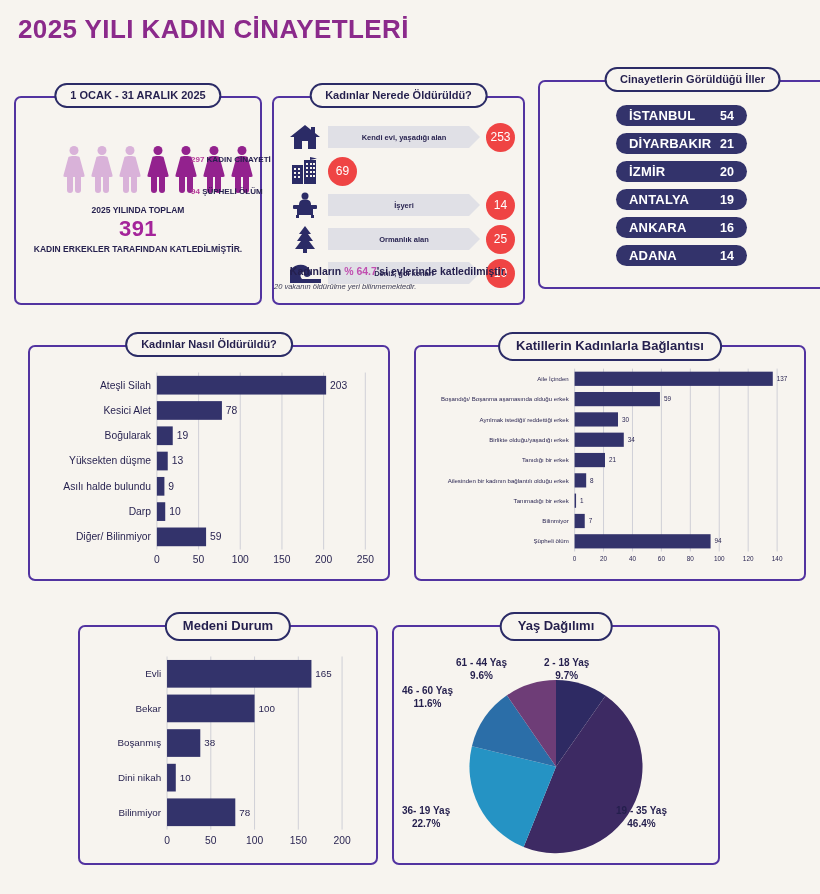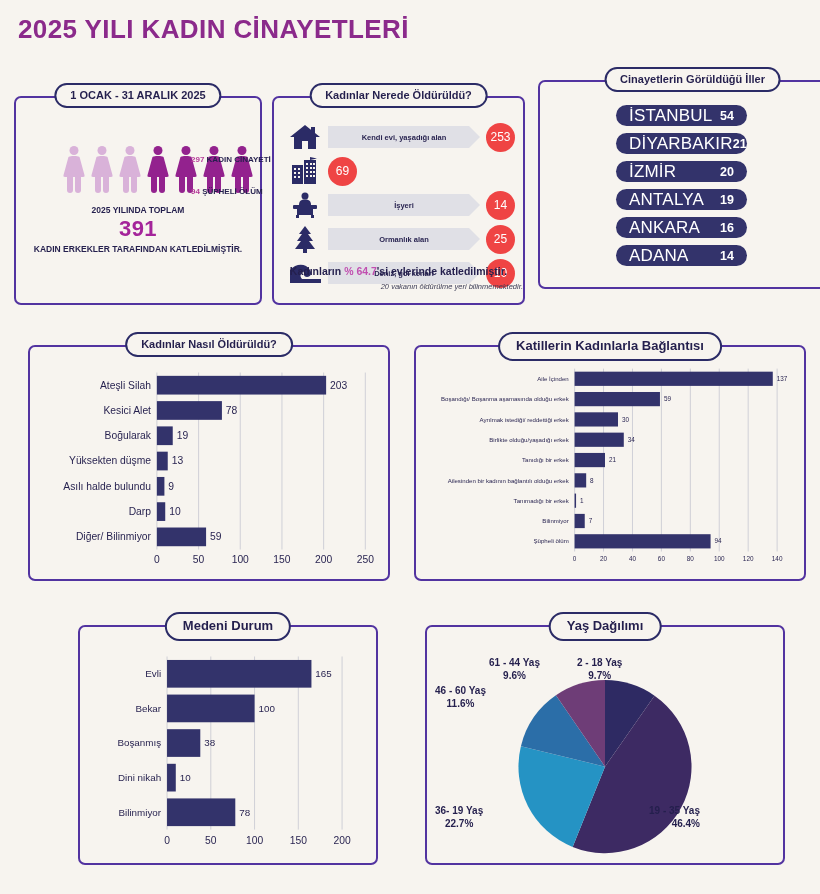--- a/index.html
+++ b/index.html
@@ -76,36 +76,36 @@
     clip-path:polygon(0 0, calc(100% - 11px) 0, 100% 50%, calc(100% - 11px) 100%, 0 100%);
     font-size:7.5px;font-weight:bold;color:#241f4d;
     margin-right:6px;
   }
   .where-count{
     width:29px;height:29px;border-radius:50%;background:#ef4444;color:#fff;
     display:flex;align-items:center;justify-content:center;font-size:12px;font-weight:normal;flex:0 0 29px;
   }
   #where-note1{position:absolute;left:0;right:0;bottom:26px;text-align:center;font-size:10.5px;font-weight:bold;color:#241f4d;}
   #where-note1 .pct{color:#c14fb0;}
-  #where-note2{position:absolute;left:0;right:0;bottom:12px;text-align:right;font-size:7.5px;font-style:italic;color:#3b3b55;}
+  #where-note2{position:absolute;left:0;right:0;bottom:12px;text-align:left;font-size:7.5px;font-style:italic;color:#3b3b55;}
 
   
   #card-cities{left:538px;top:80px;width:309px;height:209px;}
   .city-pill{
     position:absolute;left:76px;width:131px;height:21px;background:#33336b;border-radius:11px;
     display:flex;align-items:center;justify-content:space-between;padding:0 13px 0 13px;box-sizing:border-box;
   }
-  .city-name{color:#fff;font-size:17px;font-weight:normal;letter-spacing:.2px;}
+  .city-name{color:#fff;font-size:13px;font-weight:bold;letter-spacing:.2px;}
   .city-val{color:#fff;font-size:12.5px;font-weight:bold;}
 
   
   #card-how{left:28px;top:345px;width:362px;height:236px;}
   #card-rel{left:414px;top:345px;width:392px;height:236px;}
   #card-marital{left:78px;top:625px;width:300px;height:240px;}
-  #card-age{left:425px;top:625px;width:360px;height:240px;}
+  #card-age{left:392px;top:625px;width:328px;height:240px;}
 
   .chart{position:absolute;left:0;top:0;width:100%;height:100%;}
 
   
   svg text{font-family:"Liberation Sans", sans-serif;fill:#241f4d;}
   .bar{fill:#33336b;}
   .grid{stroke:#cfcfd6;stroke-width:1;}
 
   
   .pie-label{position:absolute;font-size:10px;font-weight:bold;color:#241f4d;text-align:center;line-height:1.25;white-space:nowrap;}
@@ -416,19 +416,19 @@
   <div class="card" id="card-age">
     <div class="card-title big">Yaş Dağılımı</div>
     <svg class="chart" id="svg-age" viewBox="0 0 312 240">
         <path d="M 156 142 L 156 54 A 88 88 0 0 1 206.374027052324 69.8442143793602 Z" fill="#2e2a63"></path>
         <path d="M 156 142 L 206.374027052324 69.8442143793602 A 88 88 0 0 1 123.09158989507354 223.6151734934502 Z" fill="#3d2a63"></path>
         <path d="M 156 142 L 123.09158989507354 223.6151734934502 A 88 88 0 0 1 70.4964075035087 121.18808826191218 Z" fill="#2593c4"></path>
         <path d="M 156 142 L 70.4964075035087 121.18808826191218 A 88 88 0 0 1 106.0803324768455 69.52913140869833 Z" fill="#2b6ea8"></path>
         <path d="M 156 142 L 106.0803324768455 69.52913140869833 A 88 88 0 0 1 156.00000000000006 54 Z" fill="#6e3d77"></path>
       </svg>
     <div class="pie-label" id="pl-0" style="left: 150px; top: 30px;"><span>2 - 18 Yaş</span><br><span>9.7%</span></div>
-    <div class="pie-label" id="pl-1" style="left: 222px; top: 178px; text-align: right;"><span>19 - 35 Yaş</span><br><span>46.4%</span></div>
+    <div class="pie-label" id="pl-1" style="left: 222px; top: 178px;"><span>19 - 35 Yaş</span><br><span>46.4%</span></div>
     <div class="pie-label" id="pl-2" style="left: 8px; top: 178px;"><span>36- 19 Yaş</span><br><span>22.7%</span></div>
     <div class="pie-label" id="pl-3" style="left: 8px; top: 58px;"><span>46 - 60 Yaş</span><br><span>11.6%</span></div>
     <div class="pie-label" id="pl-4" style="left: 62px; top: 30px;"><span>61 - 44 Yaş</span><br><span>9.6%</span></div>
   </div>
 
 </div>
 
 </body></html>

